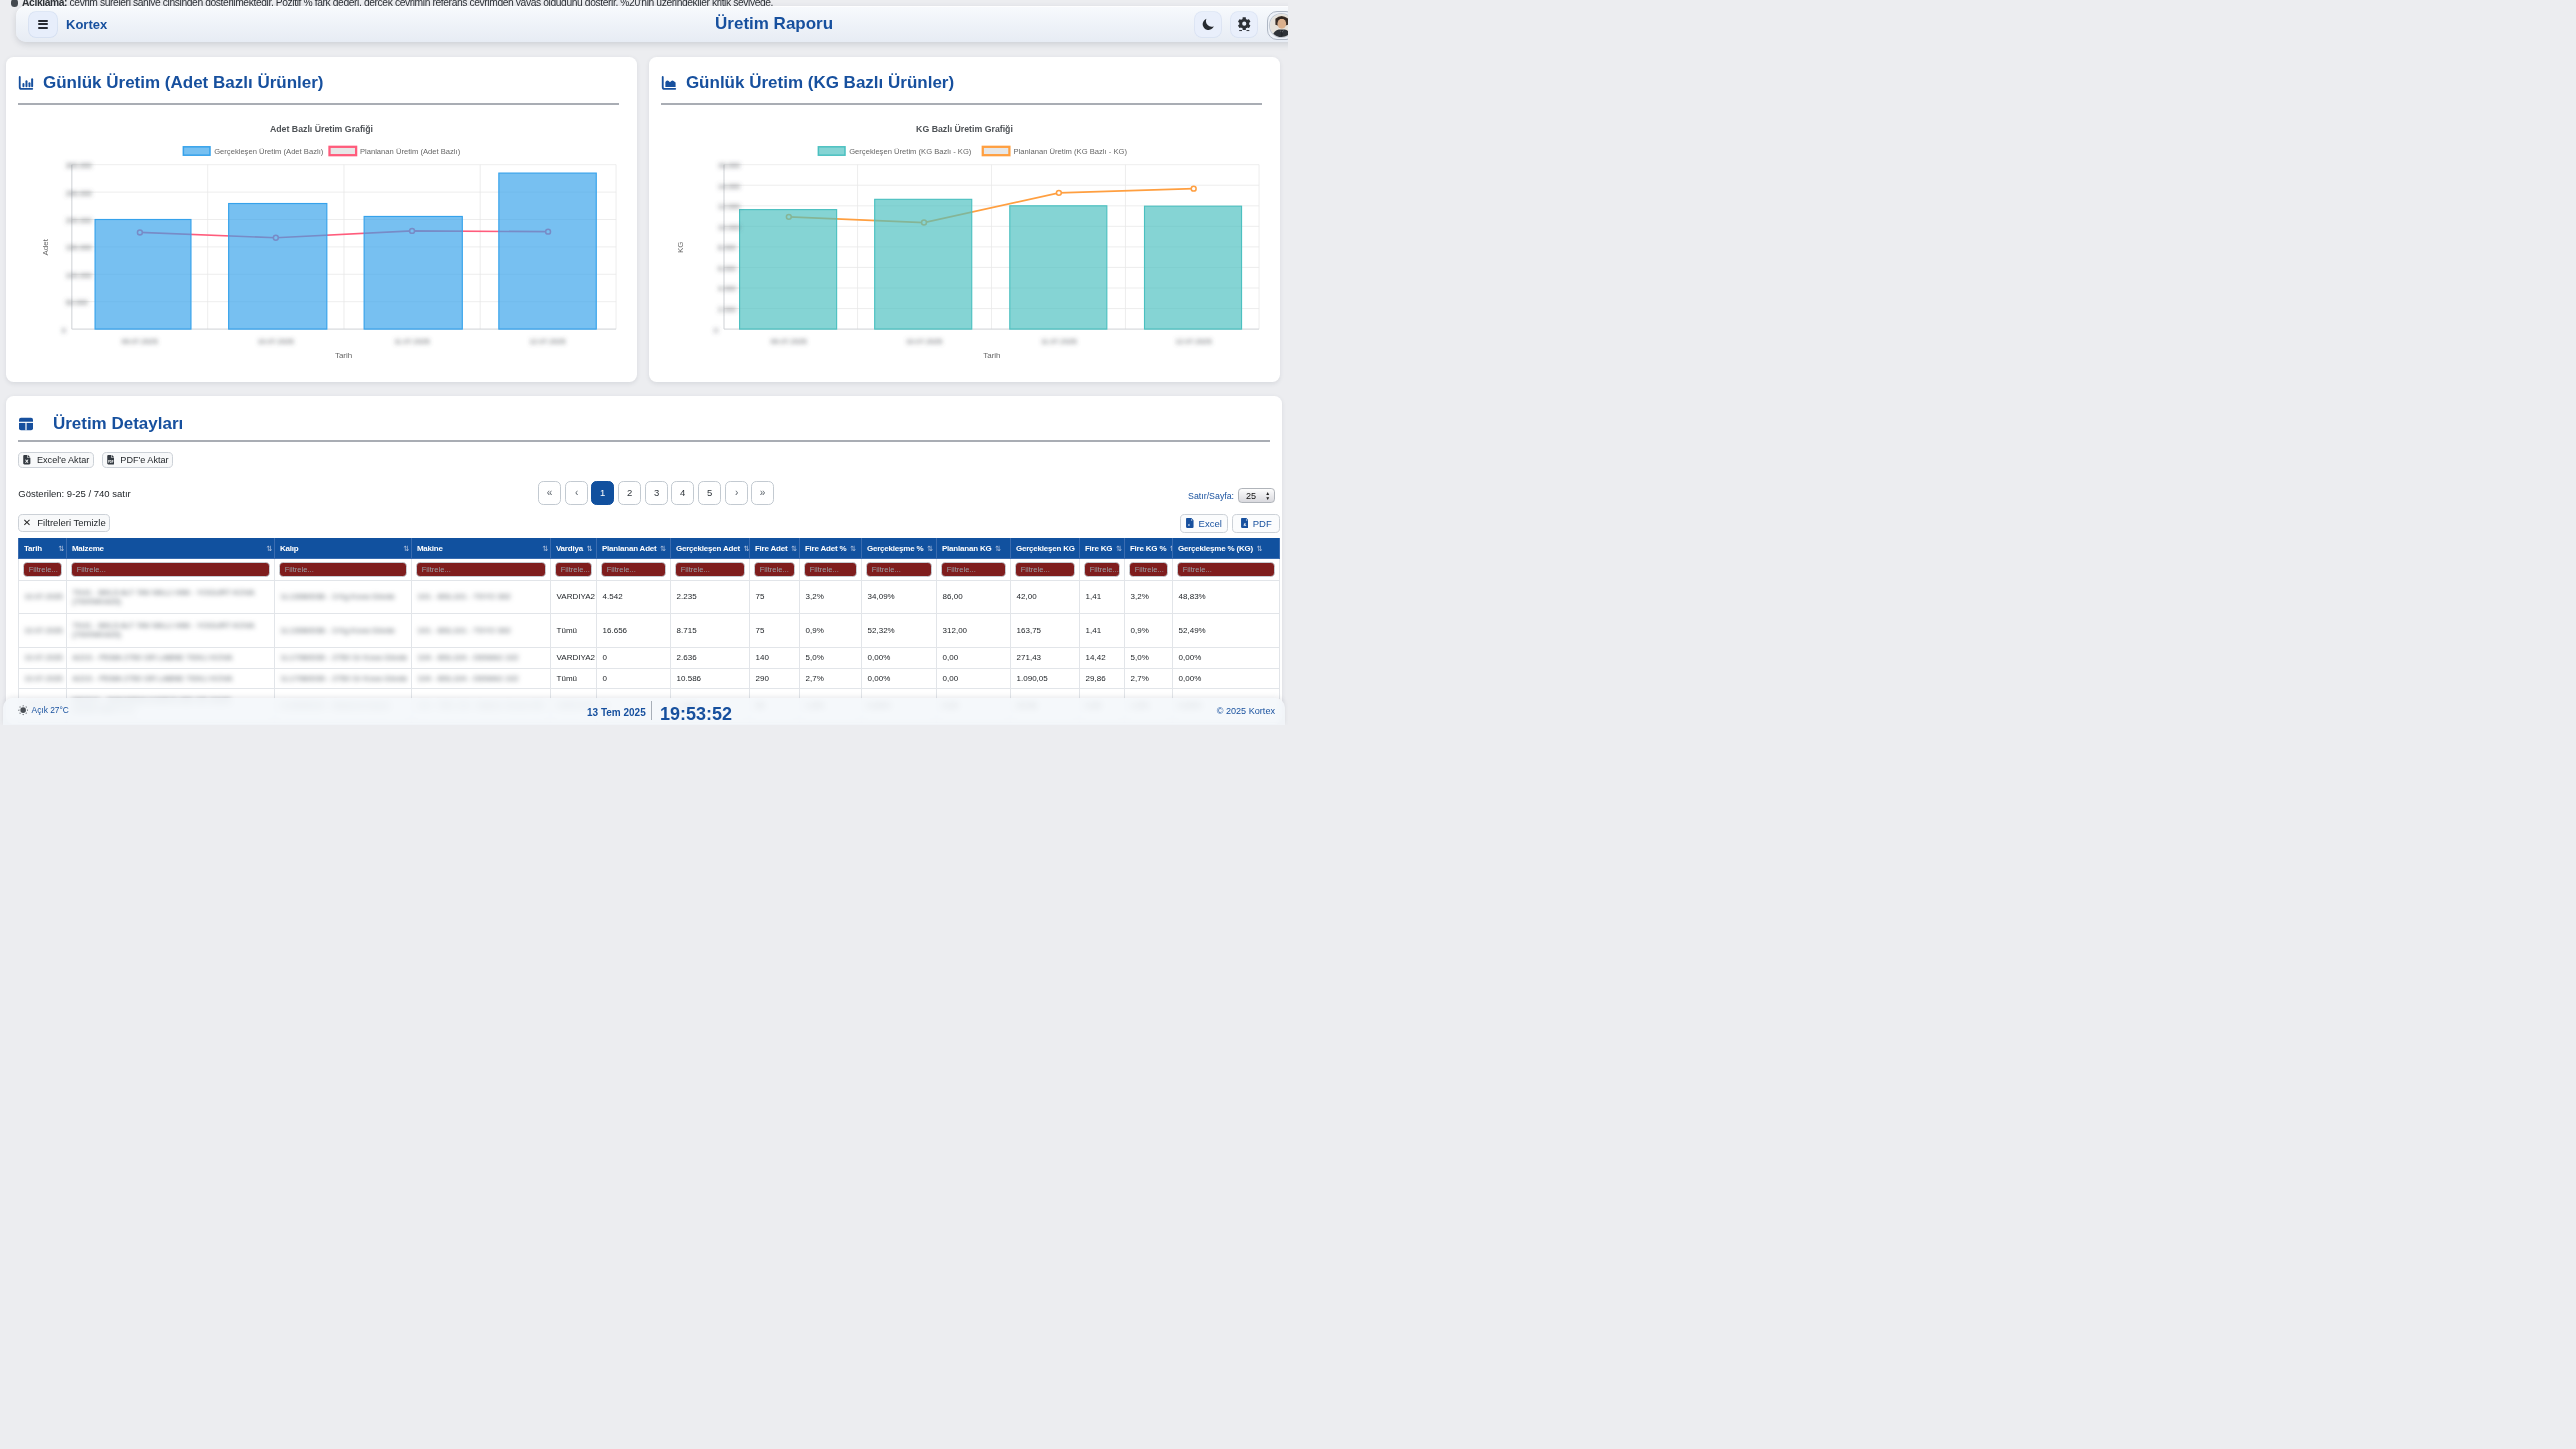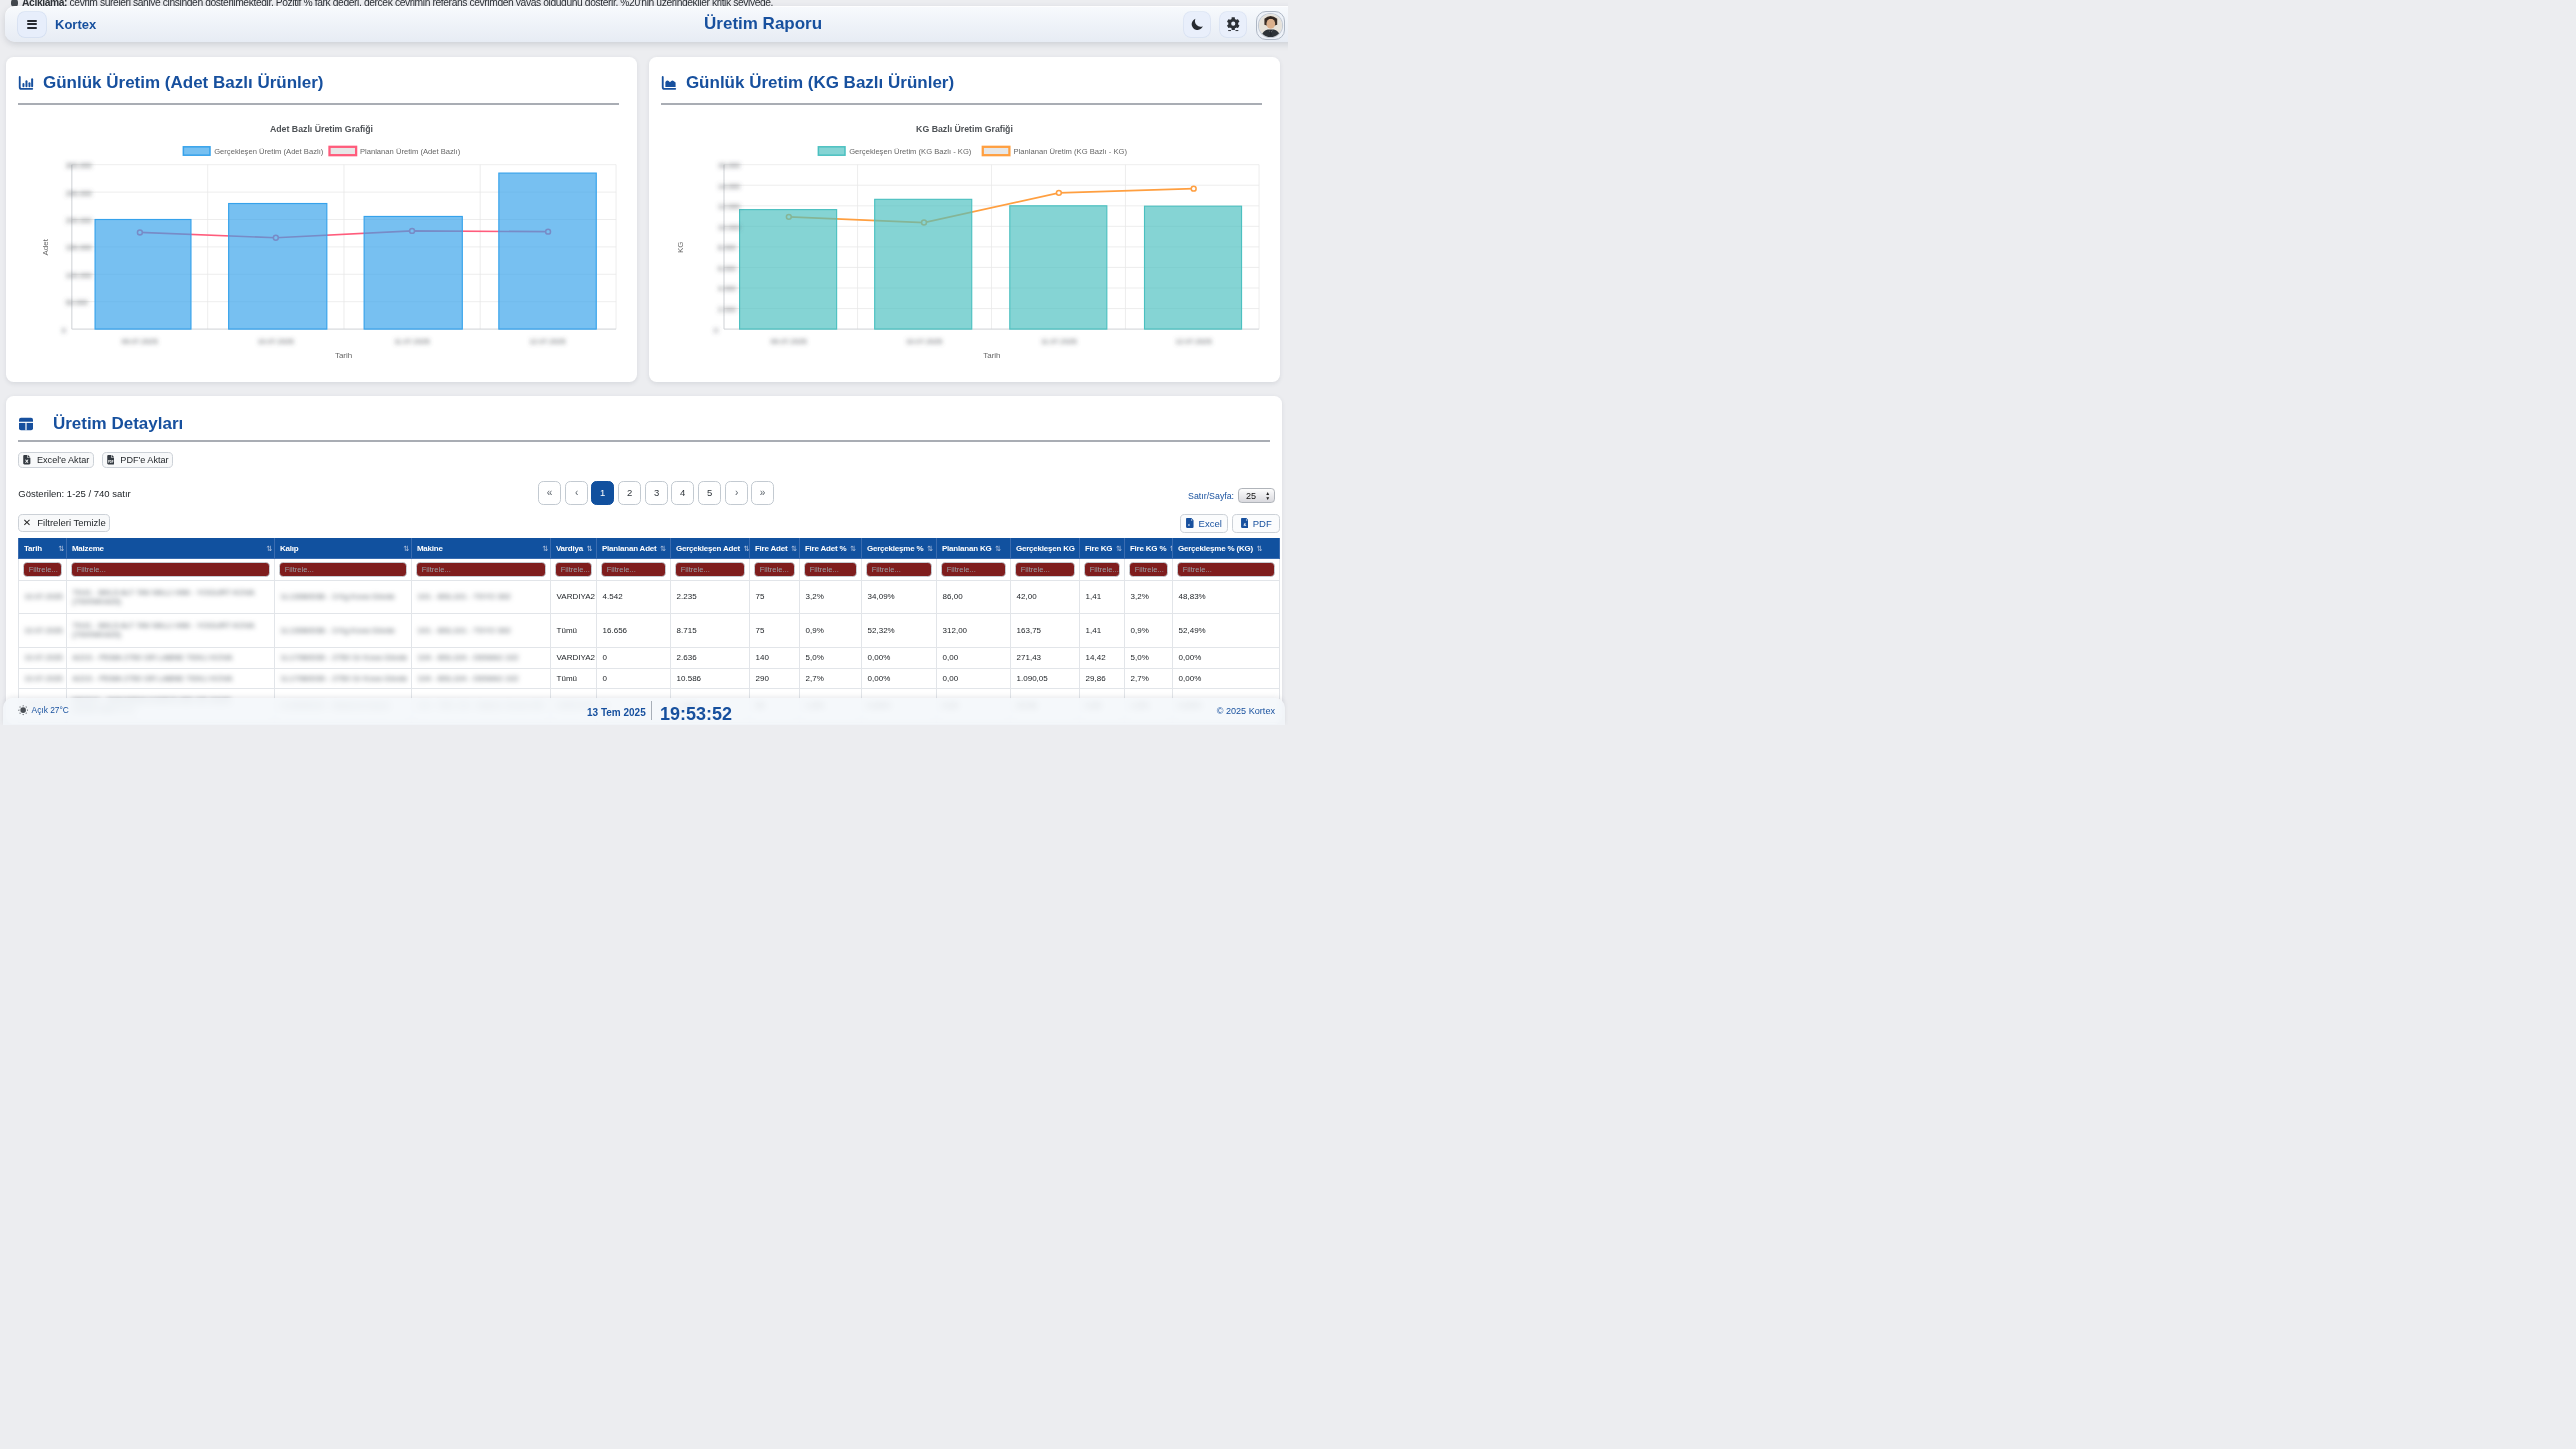--- a/index.html
+++ b/index.html
@@ -6,21 +6,21 @@
   * { margin:0; padding:0; box-sizing:border-box; }
   html,body { width:1288px; height:725px; overflow:hidden; }
   body { font-family:"Liberation Sans", sans-serif; background:#ecedf0; position:relative; }
   #root { position:absolute; inset:0; width:1288px; height:725px; }
 
   .topnote { position:absolute; top:-3px; left:10.7px; font-size:10.3px; letter-spacing:-0.4px; color:#2c3036; white-space:nowrap; z-index:1; }
   .topnote b { color:#2f3338; }
   .topnote .ic { display:inline-block; width:7.6px; height:7.6px; border-radius:50%; background:#43484e; vertical-align:-0.8px; margin-right:3.8px; }
 
   
-  .navbar { position:absolute; left:5px; top:6.1px; width:1492px; height:36px; border-radius:10px;
+  .navbar { position:absolute; left:16px; top:6.1px; width:1492px; height:36px; border-radius:10px;
     background:linear-gradient(180deg,#f8fafd 0%,#eef2f8 55%,#e7ecf4 100%);
     box-shadow:0 2.3px 6.1px rgba(60,70,90,.18), 0 0.8px 0 rgba(255,255,255,.9) inset; z-index:5; overflow:hidden; }
   .hbtn { position:absolute; left:13.3px; top:6.1px; width:27.4px; height:24.4px; border-radius:6.9px; background:#e7eefb;
     box-shadow:0 0 0 0.8px rgba(190,205,235,.55); display:flex; align-items:center; justify-content:center; }
   .hbtn .bars { width:10px; height:8.8px; display:flex; flex-direction:column; justify-content:space-between; }
   .hbtn .bars i { display:block; height:1.8px; border-radius:1.5px; background:#272a30; }
   .brand { position:absolute; left:50px; top:10.7px; font-size:13px; font-weight:bold; color:#17509e; }
   .navtitle { position:absolute; left:12.2px; right:0; top:8.4px; text-align:center; font-size:17px; font-weight:bold; color:#17509e;padding-left:12px; }
   .iconbtn { position:absolute; top:6.1px; width:26px; height:24.4px; border-radius:6.9px; background:#e9effb;
     box-shadow:0 0 0 0.8px rgba(195,210,238,.5); display:flex; align-items:center; justify-content:center; }
@@ -278,21 +278,21 @@
       </div>
     <div class="chr" style="left:11.8px; top:44px; width:1252px;"></div>
     <div class="btn" style="left:12.2px; top:56px; width:76px; height:16px;"><svg width="7.6" height="9.5" viewBox="0 0 384 512">
           <path fill="#343a41" d="M64 0C28.7 0 0 28.7 0 64V448c0 35.3 28.7 64 64 64H320c35.3 0 64-28.7 64-64V160H256c-17.7 0-32-14.3-32-32V0H64zM256 0V128H384L256 0zM155.7 250.2L192 302.1l36.3-51.9c7.6-10.9 22.6-13.5 33.4-5.9s13.5 22.6 5.9 33.4L227.3 336l40.4 57.7c7.6 10.9 5 25.8-5.9 33.4s-25.8 5-33.4-5.9L192 369.9l-36.3 51.9c-7.6 10.9-22.6 13.5-33.4 5.9s-13.5-22.6-5.9-33.4L156.7 336l-40.4-57.7c-7.6-10.9-5-25.8 5.9-33.4s25.8-5 33.4 5.9z"></path>
         </svg>Excel'e Aktar</div>
     <div class="btn" style="left:96px; top:56px; width:71px; height:16px;"><svg width="7.6" height="9.5" viewBox="0 0 384 512" style="font-size:12px">
           <path fill="#343a41" d="M64 0C28.7 0 0 28.7 0 64V448c0 35.3 28.7 64 64 64H320c35.3 0 64-28.7 64-64V160H256c-17.7 0-32-14.3-32-32V0H64zM256 0V128H384L256 0z"></path>
           <path fill="#343a41" d="M88 288h208v160H88z"></path>
           <text x="192" y="420" text-anchor="middle" font-size="150" font-weight="bold" fill="#fff" font-family="Liberation Sans">PDF</text>
         </svg>PDF'e Aktar</div>
-    <div class="shown">Gösterilen: 1-25 / 740 satır</div>
+    <div class="shown">Gösterilen: 9-25 / 740 satır</div>
     <div class="pgbtn arr" style="left:532px;">«</div>
     <div class="pgbtn arr" style="left:559px;">‹</div>
     <div class="pgbtn act" style="left:585px;">1</div>
     <div class="pgbtn" style="left:612px;">2</div>
     <div class="pgbtn" style="left:639px;">3</div>
     <div class="pgbtn" style="left:665px;">4</div>
     <div class="pgbtn" style="left:692px;">5</div>
     <div class="pgbtn arr" style="left:719px;">›</div>
     <div class="pgbtn arr" style="left:745px;">»</div>
     <div class="rpplabel">Satır/Sayfa:</div>

